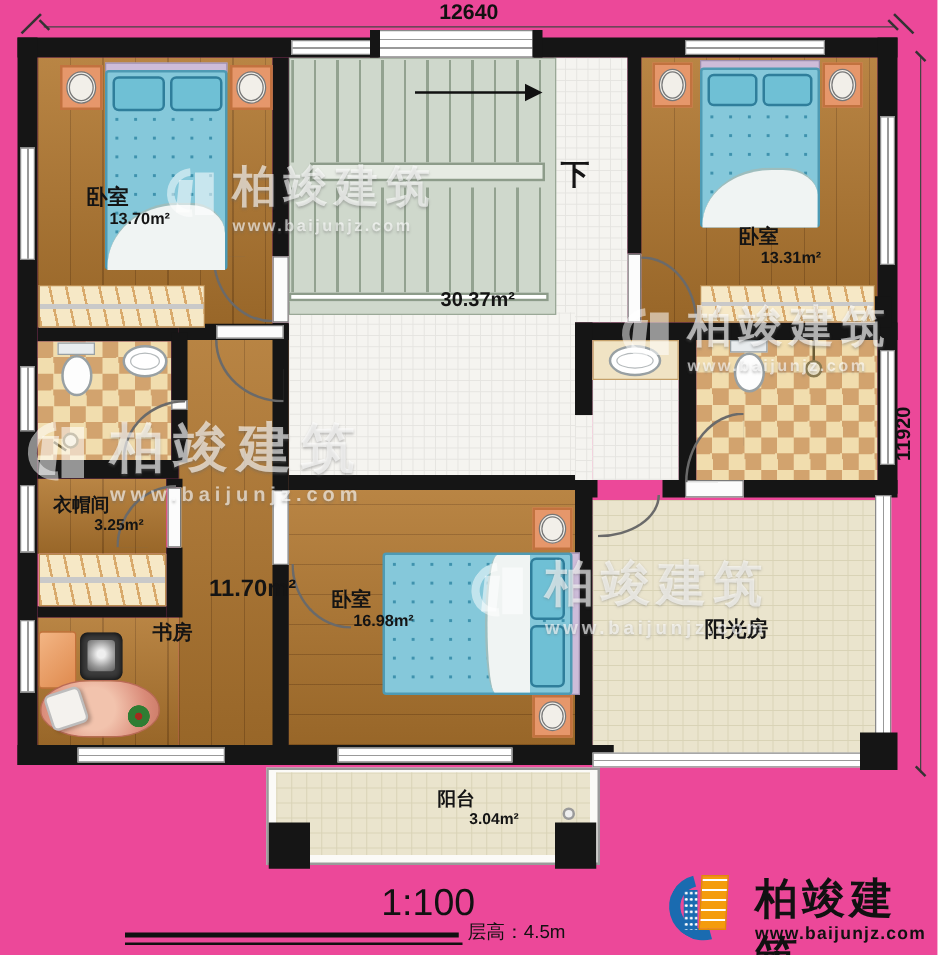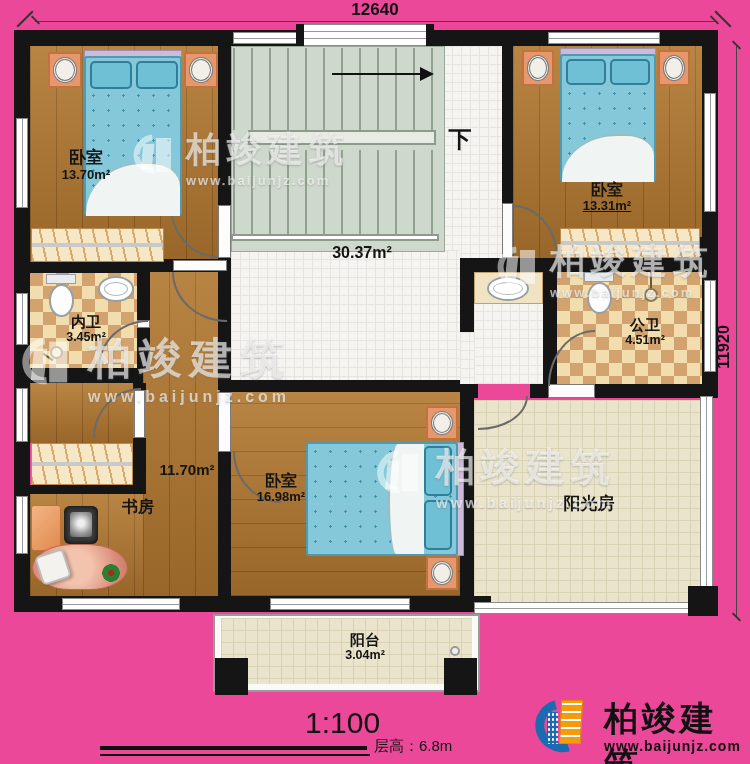--- a/index.html
+++ b/index.html
@@ -22,21 +22,21 @@
   .stairsbg{position:absolute;background:#cfd8cc;border:1px solid #9aa897;}
   .treads{position:absolute;background-image:repeating-linear-gradient(90deg,#93a290 0 2px,transparent 2px 18px);}
   .rail{position:absolute;background:#e6ebe3;border:2px solid #8d9c8a;box-sizing:border-box;}
   .win{position:absolute;background:#fff;border:1px solid #8a8a8a;box-sizing:border-box;}
   .winh{background-image:linear-gradient(transparent 5px,#999 5px 6px,transparent 6px);}
   .winv{background-image:linear-gradient(90deg,transparent 5px,#999 5px 6px,transparent 6px);}
   .arc{position:absolute;border:0 solid #6a6a6a;box-sizing:border-box;}
   .leaf{position:absolute;background:#fcfcfc;border:1px solid #7a7a7a;box-sizing:border-box;}
   .lbl{position:absolute;text-align:center;color:#141414;line-height:1.15;}
   .lname{font-weight:700;}
-  .larea{font-weight:700;}
+  .larea{font-weight:700;text-align:right;}
   .bed{position:absolute;background-color:#85c8da;
        background-image:radial-gradient(#3e92ad 1.1px,transparent 1.4px);background-size:15px 15px;
        border:2px solid #4e9ab3;border-radius:3px;box-sizing:border-box;}
   .pillow{position:absolute;background:#6fc0d5;border:2px solid #2f7e9b;border-radius:5px;box-sizing:border-box;}
   .fold{position:absolute;background:#f0f4f3;}
   .hb{position:absolute;background:#cdbcd9;border:1px solid #9e8fae;box-sizing:border-box;}
   .nstand{position:absolute;background:#e6976b;border:2px solid #c2723f;box-sizing:border-box;}
   .nstand:after{content:"";position:absolute;inset:3px;border-radius:50%;background:#f2efe9;border:3px double #777;}
   .wdrobe{position:absolute;background-color:#f6e8c6;border:1px solid #b98a4e;box-sizing:border-box;
        background-image:linear-gradient(transparent 44%,#c9c9c9 44% 56%,transparent 56%),
@@ -218,42 +218,38 @@
   <div class="a" style="left:450px;top:646px;width:10px;height:10px;border:2px solid #9a9a9a;border-radius:50%;background:#eee;"></div>
   <div class="wall" style="left:215px;top:658px;width:33px;height:37px;"></div>
   <div class="wall" style="left:444px;top:658px;width:33px;height:37px;"></div>
 
   <div class="lbl" style="left:36px;top:148px;width:100px;">
     <div class="lname" style="font-size:17px;">卧室</div>
     <div class="larea" style="font-size:13px;">13.70m²</div>
   </div>
   <div class="lbl" style="left:557px;top:181px;width:100px;">
     <div class="lname" style="font-size:16px;">卧室</div>
-    <div class="larea" style="font-size:13px;text-decoration:underline;">13.31m²</div>
-  </div>
-  <div class="lbl" style="left:312px;top:244px;width:100px;">
+    <div class="larea" style="font-size:13px;">13.31m²</div>
+  </div>
+  <div class="lbl" style="left:312px;top:232px;width:100px;">
     <div class="larea" style="font-size:16px;">30.37m²</div>
   </div>
-  <div class="lbl" style="left:36px;top:313px;width:100px;">
-    <div class="lname" style="font-size:15px;">内卫</div>
-    <div class="larea" style="font-size:12.5px;">3.45m²</div>
+  <div class="lbl" style="left:15px;top:396px;width:100px;">
+    <div class="lname" style="font-size:15px;">衣帽间</div>
+    <div class="larea" style="font-size:12.5px;">3.25m²</div>
   </div>
   <div class="lbl" style="left:137px;top:461px;width:100px;">
-    <div class="larea" style="font-size:15px;">11.70m²</div>
+    <div class="larea" style="font-size:19px;">11.70m²</div>
   </div>
   <div class="lbl" style="left:88px;top:498px;width:100px;">
     <div class="lname" style="font-size:16px;">书房</div>
   </div>
   <div class="lbl" style="left:231px;top:472px;width:100px;">
     <div class="lname" style="font-size:16px;">卧室</div>
     <div class="larea" style="font-size:13px;">16.98m²</div>
-  </div>
-  <div class="lbl" style="left:595px;top:316px;width:100px;">
-    <div class="lname" style="font-size:15px;">公卫</div>
-    <div class="larea" style="font-size:12.5px;">4.51m²</div>
   </div>
   <div class="lbl" style="left:539px;top:494px;width:100px;">
     <div class="lname" style="font-size:17px;">阳光房</div>
   </div>
   <div class="lbl" style="left:315px;top:631px;width:100px;">
     <div class="lname" style="font-size:15px;">阳台</div>
     <div class="larea" style="font-size:12.5px;">3.04m²</div>
   </div>
 
   <div class="wm" style="left:134px;top:126px;">
@@ -297,21 +293,21 @@
       </span>
     <span class="wm-col">
         <b class="nm" style="font-size:39px;">柏竣建筑</b>
         <i class="site" style="font-size:15px;letter-spacing:3px;">www.baijunjz.com</i>
       </span>
   </div>
 
   <div class="a" style="left:100px;top:746px;width:267px;height:4px;background:#111;"></div>
   <div class="a" style="left:100px;top:754px;width:270px;height:2px;background:#111;"></div>
   <div class="tt-scale" style="left:305px;top:706px;font-size:30px;">1:100</div>
-  <div class="tt-info" style="left:374px;top:735px;font-size:15px;">层高：6.8m</div>
+  <div class="tt-info" style="left:374px;top:735px;font-size:15px;">层高：4.5m</div>
 
   <div class="a" style="left:533px;top:692px;width:66px;height:68px;">
     <div class="a" style="left:2px;top:8px;width:54px;height:52px;border:9px solid #1a6bb0;border-radius:50%;border-top-color:transparent;border-right-color:transparent;transform:rotate(30deg);"></div>
     <div class="a" style="left:14px;top:20px;width:11px;height:32px;background-color:#1a6bb0;background-image:radial-gradient(#fff 0.9px,transparent 1.1px);background-size:4px 5px;"></div>
     <div class="a" style="left:27px;top:8px;width:22px;height:44px;background:repeating-linear-gradient(0deg,#f49c0c 0 6px,#ffffff 6px 8px);border:1px solid #e08c05;transform:skewX(-3deg);"></div>
   </div>
   <div class="logo-nm" style="left:604px;top:696px;font-size:34px;">柏竣建筑</div>
   <div class="logo-url" style="left:604px;top:738px;font-size:14px;">www.baijunjz.com</div>
 
 </div>

